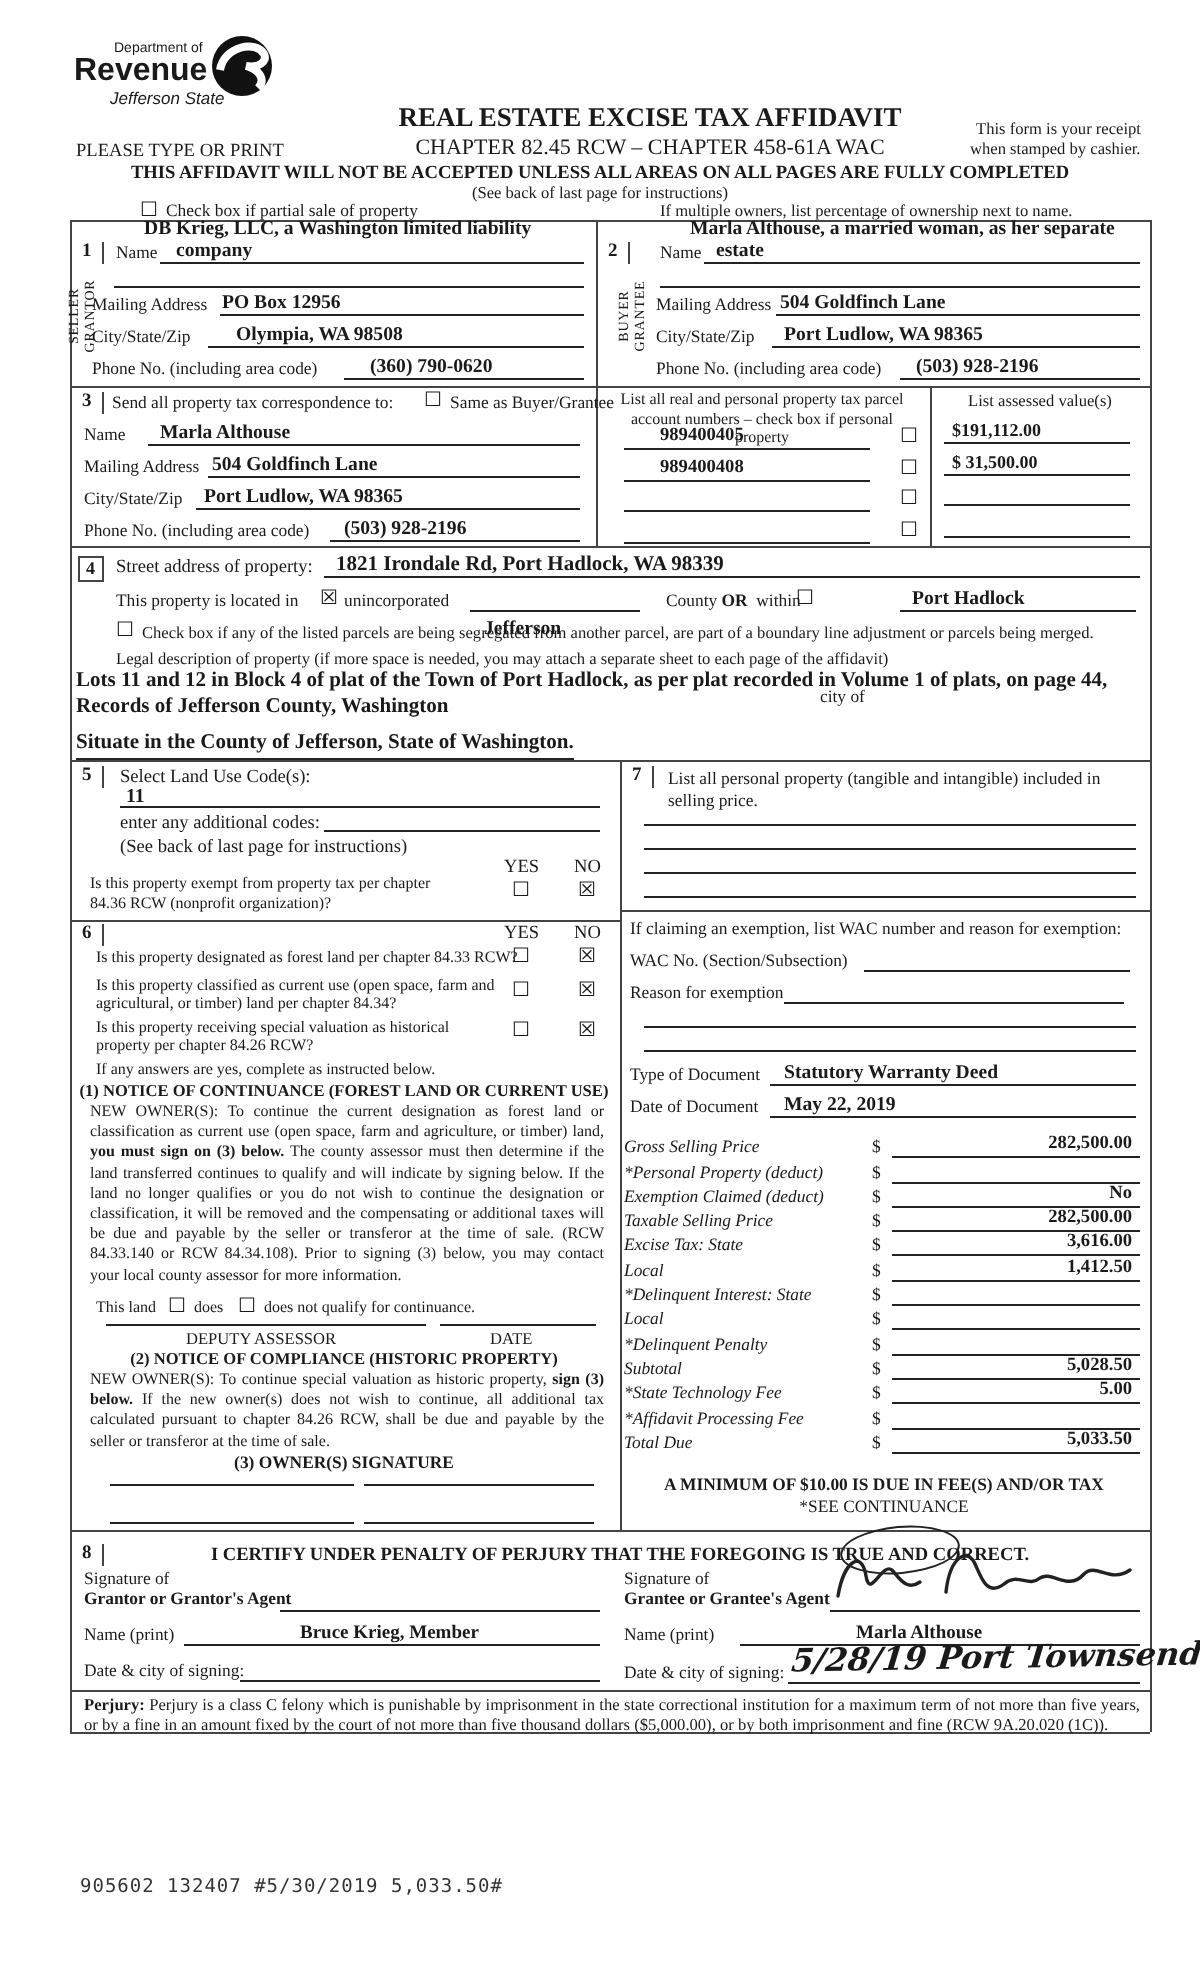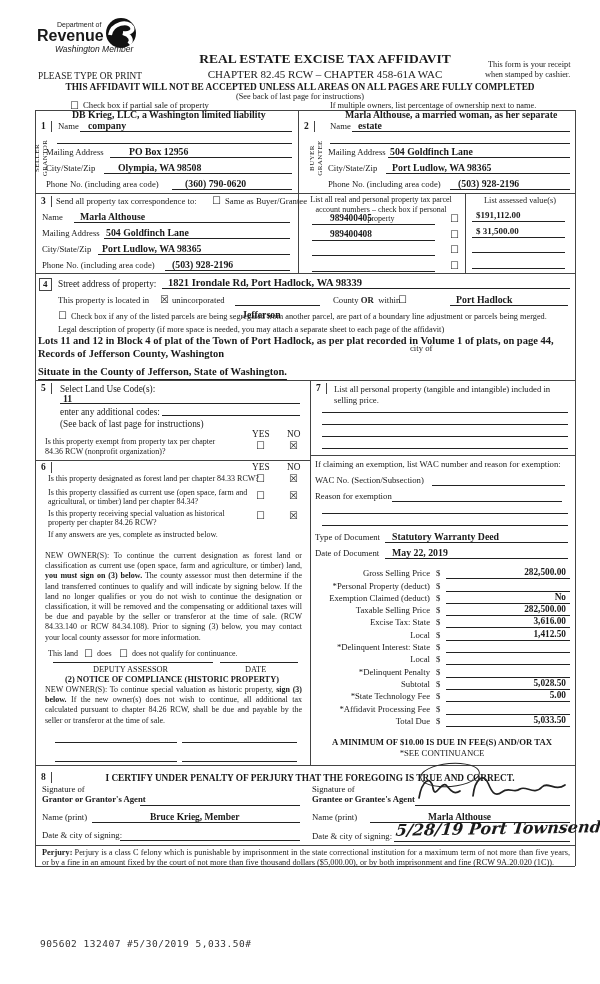--- a/index.html
+++ b/index.html
@@ -17,41 +17,41 @@
   .sans{font-family:"Liberation Sans",sans-serif;}
   .ln{position:absolute;height:1px;background:#222;}
   .hb{position:absolute;height:1px;background:#444;}
   .vb{position:absolute;width:1px;background:#444;}
   .cb{position:absolute;font-family:"DejaVu Sans",sans-serif;font-size:10px;line-height:1;}
   .numcell{position:absolute;font-size:9.5px;font-weight:bold;padding-right:5px;border-right:1px solid #444;line-height:1.2;}
   .numbox{position:absolute;font-size:9px;font-weight:bold;border:1px solid #444;padding:0 3px;line-height:1.2;}
   .vert{position:absolute;transform:rotate(-90deg);font-size:7px;letter-spacing:.4px;text-align:center;line-height:8px;}
   .para{position:absolute;font-size:8px;line-height:10.2px;}
   .mrow{display:flex;align-items:flex-end;height:12.3px;}
-  .mlabel{flex:0 0 118px;text-align:right;font-size:8.7px;padding-right:6px;line-height:11px;}
+  .mlabel{flex:0 0 118px;font-size:8.7px;padding-right:6px;line-height:11px;font-style:italic;}
   .mdollar{flex:0 0 10px;font-size:8.7px;line-height:11px;}
   .mval{flex:1;border-bottom:1px solid #222;text-align:right;font-weight:bold;font-size:9.3px;padding-right:4px;line-height:11px;}
   .prow{position:relative;height:15.8px;}
   .pline{position:absolute;left:14;right:30px;bottom:1px;border-bottom:1px solid #222;left:14px;}
   .pval{position:absolute;left:32px;bottom:3px;font-weight:bold;font-size:9.3px;}
   .pcb{position:absolute;right:6px;bottom:2px;font-family:"DejaVu Sans",sans-serif;font-size:10px;line-height:1;}
   .arow{position:relative;height:15.8px;padding-left:15px;}
   .aline{position:absolute;left:5px;right:8px;bottom:2px;border-bottom:1px solid #222;}
   .aval{position:absolute;left:9px;bottom:4px;font-weight:bold;font-size:9px;}
   .ellipse{position:absolute;border:1.4px solid #222;border-radius:50%;}
   .hw{font-family:"DejaVu Serif",serif;font-style:italic;font-weight:bold;transform:skewX(-7deg) rotate(-1deg);}
 </style>
 </head>
 <body>
 
 <div class="page">
 
   <div class="t sans f7" style="left:57px;top:21px;">Department of</div>
   <div class="t sans b" style="left:37px;top:27px;font-size:16px;">Revenue</div>
-  <div class="t sans i" style="left:55px;top:45px;font-size:8.5px;">Washington Member</div>
+  <div class="t sans i" style="left:55px;top:45px;font-size:8.5px;">Jefferson State</div>
   <svg style="position:absolute;left:103px;top:15px;" width="36" height="36" viewBox="0 0 36 36">
     <circle cx="18" cy="18" r="15" fill="#111"></circle>
     <path d="M7,20 C9,8 25,5 29,12 C31,16 26,19 20,18 C27,20 30,25 26,29" stroke="#fff" stroke-width="4" fill="none"></path>
   </svg>
 
   <div class="t b f13 c" style="left:90px;top:52px;width:470px;">REAL ESTATE EXCISE TAX AFFIDAVIT</div>
   <div class="t f9" style="left:38px;top:71px;">PLEASE TYPE OR PRINT</div>
   <div class="t f11 c" style="left:90px;top:68px;width:470px;">CHAPTER 82.45 RCW – CHAPTER 458-61A WAC</div>
   <div class="t f83" style="left:488px;top:60px;">This form is your receipt</div>
   <div class="t f83" style="left:485px;top:70px;">when stamped by cashier.</div>
@@ -81,21 +81,21 @@
   <div class="vert" style="left:18px;top:150px;width:46px;">
     <div>SELLER</div>
     <div>GRANTOR</div>
   </div>
   <div class="t b f98" style="left:72px;top:110px;">DB Krieg, LLC, a Washington limited liability</div>
   <div class="t f87" style="left:58px;top:122px;">Name</div>
   <div class="t b f98" style="left:88px;top:121px;">company</div>
   <div class="ln" style="left:80px;top:131px;width:212px;"></div>
   <div class="ln" style="left:57px;top:143px;width:235px;"></div>
   <div class="t f87" style="left:46px;top:148px;">Mailing Address</div>
-  <div class="t b f98" style="left:129px;top:147px;">PO Box 12956</div>
+  <div class="t b f98" style="left:111px;top:147px;">PO Box 12956</div>
   <div class="ln" style="left:110px;top:157px;width:182px;"></div>
   <div class="t f87" style="left:46px;top:164px;">City/State/Zip</div>
   <div class="t b f98" style="left:118px;top:163px;">Olympia, WA 98508</div>
   <div class="ln" style="left:104px;top:173px;width:188px;"></div>
   <div class="t f87" style="left:46px;top:180px;">Phone No. (including area code)</div>
   <div class="t b f98" style="left:185px;top:179px;">(360) 790-0620</div>
   <div class="ln" style="left:172px;top:189px;width:120px;"></div>
 
   <div class="numcell" style="left:304px;top:121px;">2</div>
   <div class="vert" style="left:293px;top:150px;width:46px;">
@@ -226,36 +226,38 @@
   <div class="t f8" style="left:48px;top:498px;">agricultural, or timber) land per chapter 84.34?</div>
   <span class="cb" style="left:256px;top:491px;">☐</span>
   <span class="cb" style="left:289px;top:491px;">☒</span>
 
   <div class="t f8" style="left:48px;top:510px;">Is this property receiving special valuation as historical</div>
   <div class="t f8" style="left:48px;top:519px;">property per chapter 84.26 RCW?</div>
   <span class="cb" style="left:256px;top:511px;">☐</span>
   <span class="cb" style="left:289px;top:511px;">☒</span>
 
   <div class="t f8" style="left:48px;top:531px;">If any answers are yes, complete as instructed below.</div>
+  <div class="t b f83 c" style="left:38px;top:541px;width:268px;">(1) NOTICE OF CONTINUANCE (FOREST LAND OR CURRENT USE)</div>
   <div class="para j" style="left:45px;top:551px;width:257px;"><span>NEW OWNER(S): To continue the current designation as forest land or classification as current use (open space, farm and agriculture, or timber) land, </span><span class="b">you must sign on (3) below.</span><span>  The county assessor must then determine if the land transferred continues to qualify and will indicate by signing below.  If the land no longer qualifies or you do not wish to continue the designation or classification, it will be removed and the compensating or additional taxes will be due and payable by the seller or transferor at the time of sale.  (RCW 84.33.140 or RCW 84.34.108). Prior to signing (3) below, you may contact your local county assessor for more information.</span></div>
 
   <div class="t f8" style="left:48px;top:650px;">This land</div>
   <span class="cb" style="left:84px;top:649px;">☐</span>
   <div class="t f8" style="left:97px;top:650px;">does</div>
   <span class="cb" style="left:119px;top:649px;">☐</span>
   <div class="t f8" style="left:132px;top:650px;">does not qualify for continuance.</div>
 
   <div class="ln" style="left:53px;top:662px;width:160px;"></div>
   <div class="ln" style="left:220px;top:662px;width:78px;"></div>
   <div class="t f83" style="left:93px;top:665px;">DEPUTY ASSESSOR</div>
   <div class="t f83" style="left:245px;top:665px;">DATE</div>
 
   <div class="t b f83 c" style="left:38px;top:675px;width:268px;">(2) NOTICE OF COMPLIANCE (HISTORIC PROPERTY)</div>
   <div class="para j" style="left:45px;top:685px;width:257px;"><span>NEW OWNER(S):  To continue special valuation as historic property, </span><span class="b">sign (3) below.</span><span>  If the new owner(s) does not wish to continue, all additional tax calculated pursuant to chapter 84.26 RCW, shall be due and payable by the seller or transferor at the time of sale.</span></div>
 
+  <div class="t b f87 c" style="left:38px;top:727px;width:268px;">(3)  OWNER(S) SIGNATURE</div>
   <div class="ln" style="left:55px;top:742px;width:122px;"></div>
   <div class="ln" style="left:182px;top:742px;width:115px;"></div>
   <div class="ln" style="left:55px;top:761px;width:122px;"></div>
   <div class="ln" style="left:182px;top:761px;width:115px;"></div>
 
   <div class="numcell" style="left:316px;top:383px;">7</div>
   <div class="t f87 wrap" style="left:334px;top:384px;width:238px;line-height:10.5px;">List all personal property (tangible and intangible) included in selling price.</div>
   <div class="ln" style="left:322px;top:412px;width:246px;"></div>
   <div class="ln" style="left:322px;top:424px;width:246px;"></div>
   <div class="ln" style="left:322px;top:436px;width:246px;"></div>

